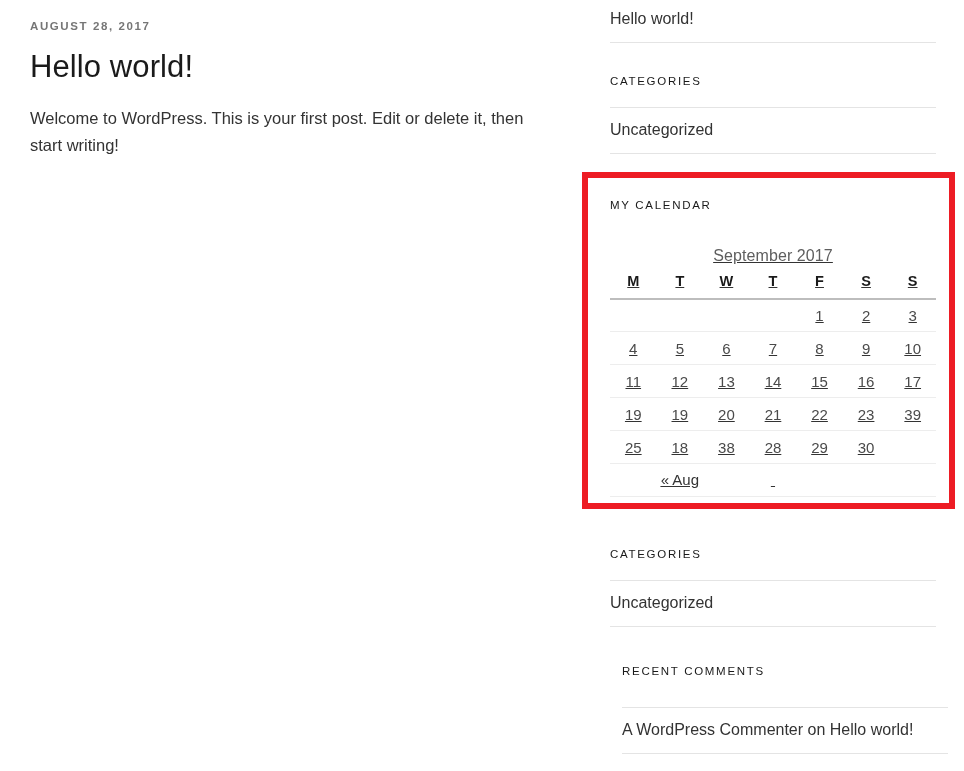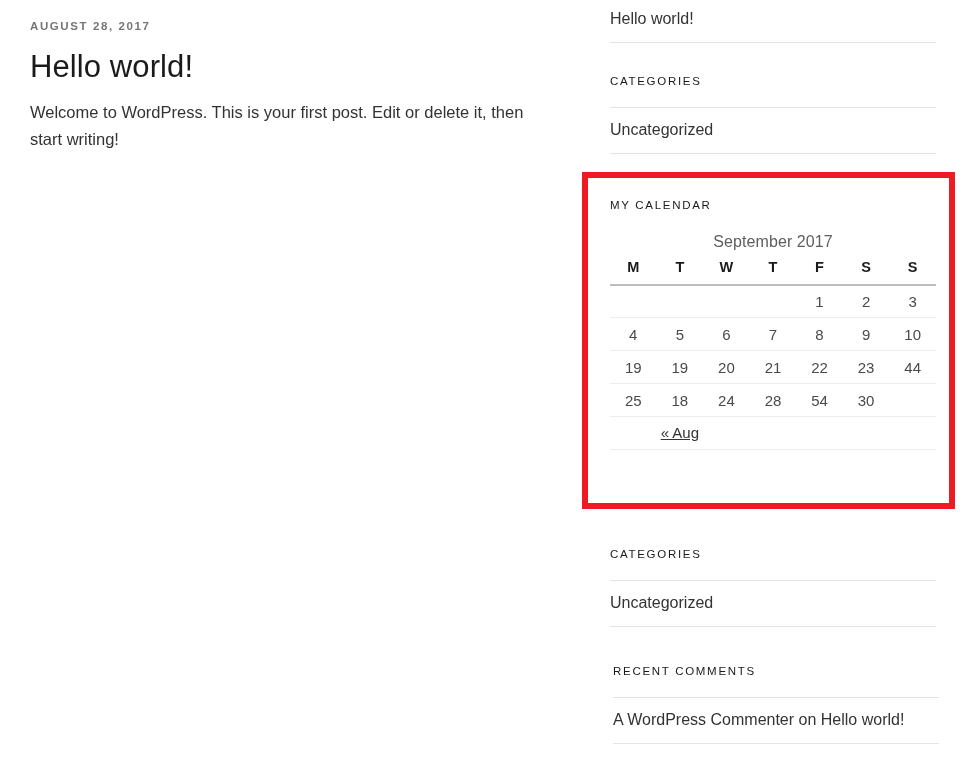--- a/index.html
+++ b/index.html
@@ -46,21 +46,21 @@
     font-weight: normal;
     color: #1a1a1a;
     margin: 14px 0 0 0;
     line-height: 1.25;
     letter-spacing: 0.1px;
   }
   .post-body {
     font-size: 16.5px;
     line-height: 1.64;
     color: #333333;
-    margin: 12px 0 0 0;
+    margin: 18px 0 0 0;
     max-width: 505px;
   }
 
   
   #sidebar {
     position: absolute;
     left: 610px;
     top: 0;
     width: 326px;
   }
@@ -90,21 +90,21 @@
     text-decoration: none;
     padding: 11px 0 12px 0;
     line-height: 1.35;
   }
   .topline { border-top: 1px solid #e4e4e4; }
 
   
   .sb-recentposts-tail { position: absolute; left: 0; top: -4px; width: 326px; }
   .sb-categories-1 { position: absolute; left: 0; top: 74px; width: 326px; }
   .sb-categories-2 { position: absolute; left: 0; top: 547px; width: 326px; }
-  .sb-recentcomments { position: absolute; left: 3px; top: 664px; width: 326px; }
+  .sb-recentcomments { position: absolute; left: 12px; top: 664px; width: 326px; }
 
   
   #calendar-highlight {
     position: absolute;
     left: 582px;
     top: 172px;
     width: 373px;
     height: 337px;
     border: 6px solid #ed1c24;
     background: #ffffff;
@@ -113,23 +113,24 @@
     position: absolute;
     left: 22px;
     top: 20px;
     width: 326px;
   }
   #calendar-widget .widget-title { margin-bottom: 12px; }
 
   table.wp-calendar {
     width: 326px;
     border-collapse: collapse;
-    margin-top: 20px;
+    margin-top: 34px;
     font-size: 15px;
     color: #333333;
+    text-decoration: underline;
   }
   table.wp-calendar caption {
     font-size: 16px;
     color: #5e5e5e;
     padding-bottom: 7px;
     text-align: center;
     font-weight: normal;
     letter-spacing: 0.1px;
   }
   table.wp-calendar thead th {
@@ -197,21 +198,21 @@
       <h2 class="widget-title">CATEGORIES</h2>
       <ul class="widget-list" style="margin-top:18px; border-top:1px solid #e4e4e4;">
         <li>
           <a href="#">Uncategorized</a>
         </li>
       </ul>
     </div>
 
     <div class="widget sb-recentcomments">
       <h2 class="widget-title">RECENT COMMENTS</h2>
-      <ul class="widget-list" style="margin-top:18px; border-top:1px solid #e4e4e4;">
+      <ul class="widget-list" style="margin-top:28px; border-top:1px solid #e4e4e4;">
         <li>
           <span class="txt"><a href="#" style="display:inline; padding:0; color:#333; text-decoration:none;">A WordPress Commenter</a><span> on </span><a href="#" style="display:inline; padding:0; color:#333; text-decoration:none;">Hello world!</a></span>
         </li>
       </ul>
     </div>
 
   </aside>
 
   <div id="calendar-highlight">
     <div id="calendar-widget" class="widget">
@@ -243,34 +244,43 @@
           <tr>
             <td>4</td>
             <td>5</td>
             <td>6</td>
             <td>7</td>
             <td>8</td>
             <td>9</td>
             <td>10</td>
           </tr>
           <tr>
+            <td>11</td>
+            <td>12</td>
+            <td>13</td>
+            <td>14</td>
+            <td>15</td>
+            <td>16</td>
+            <td>17</td>
+          </tr>
+          <tr>
             <td>19</td>
             <td>19</td>
             <td>20</td>
             <td>21</td>
             <td>22</td>
             <td>23</td>
-            <td>44</td>
+            <td>39</td>
           </tr>
           <tr>
             <td>25</td>
             <td>18</td>
-            <td>24</td>
+            <td>38</td>
             <td>28</td>
-            <td>54</td>
+            <td>29</td>
             <td>30</td>
             <td class="pad"></td>
           </tr>
         </tbody>
         <tfoot>
           <tr>
             <td id="prev" colspan="3" style="text-align:center;">
               <a href="#">« Aug</a>
             </td>
             <td class="blank">&nbsp;</td>

